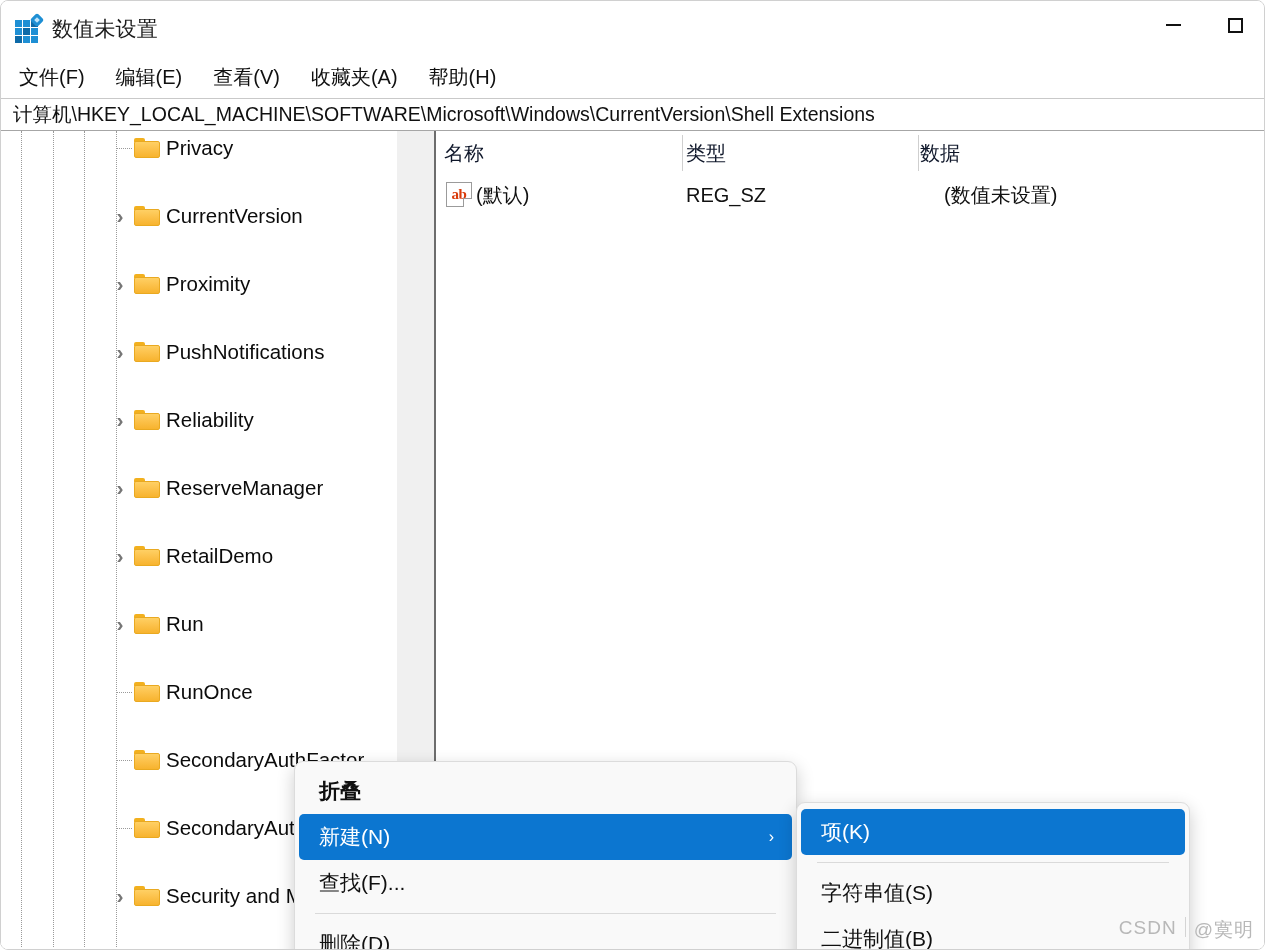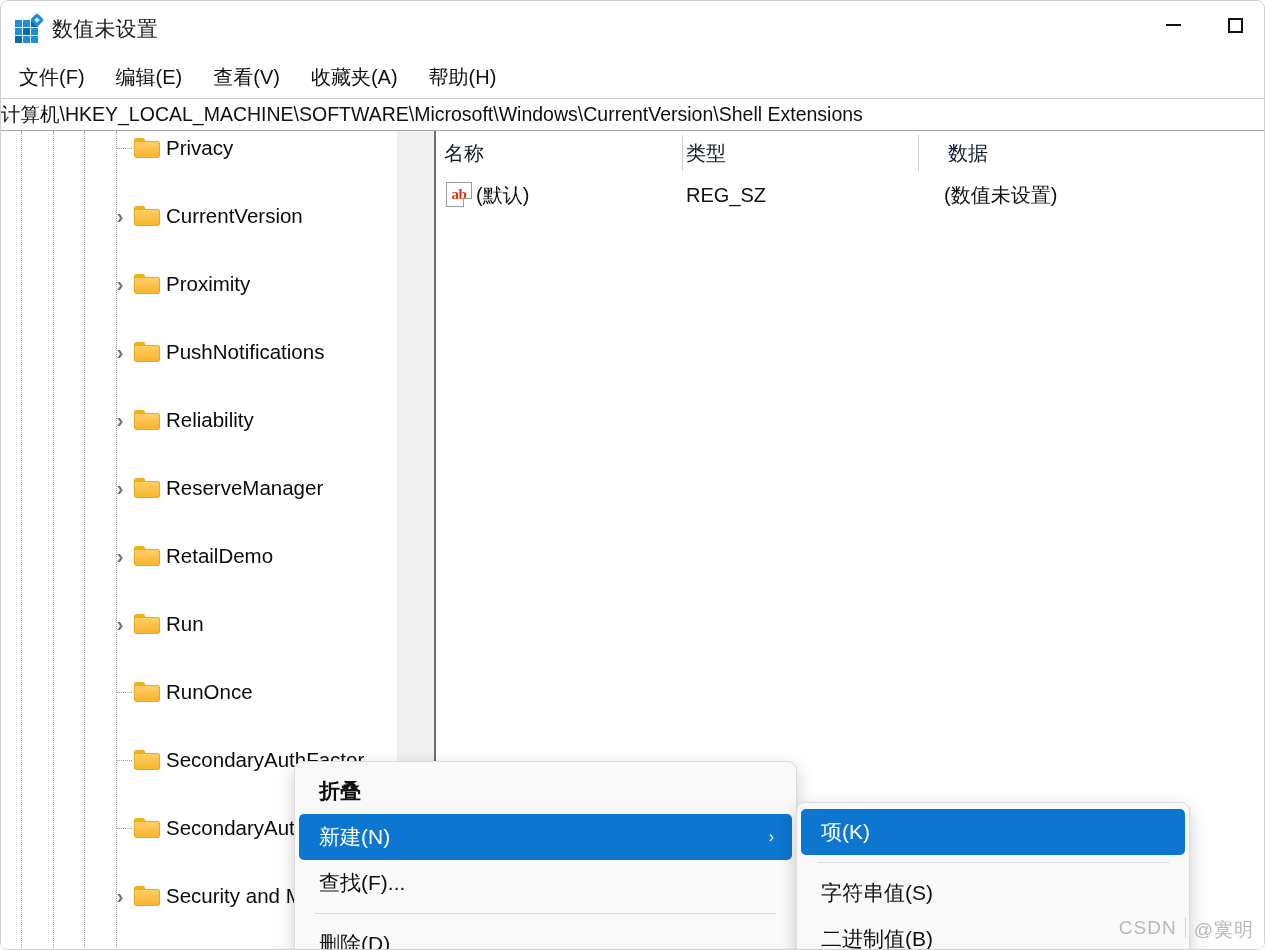--- a/index.html
+++ b/index.html
@@ -75,21 +75,21 @@
 
   
   .addressbar {
     position: absolute; left: 0; top: 97px; width: 1265px; height: 33px;
     border-top: 1px solid #c9c9c9;
     border-bottom: 1px solid #a6a6a6;
     background: #ffffff;
     display: flex; align-items: center;
   }
   .address-text {
-    font-size: 19.5px; color: #101010; padding-left: 0;
+    font-size: 19.5px; color: #101010; padding-left: 12px;
     white-space: nowrap; overflow: hidden;
   }
 
   
   .content {
     position: absolute; left: 0; top: 130px; width: 1265px; height: 820px;
     background: #ffffff;
   }
   .tree-pane {
     position: absolute; left: 0; top: 0; width: 396px; height: 820px;
@@ -402,21 +402,21 @@
     <div class="tree-scrollbar">
       <div class="thumb"></div>
     </div>
 
     <div class="splitter"></div>
 
     <div class="value-pane">
       <div class="vheader" id="vheader">
           <div class="col" style="left: 8px;">名称</div>
           <div class="col" style="left: 250px;">类型</div>
-          <div class="col" style="left: 484px; padding-left: 28px;">数据</div>
+          <div class="col" style="left: 484px;">数据</div>
           <div class="sep" style="left: 246px;"></div>
           <div class="sep" style="left: 482px;"></div>
         </div>
       <div id="vrows">
           <div class="vrow">
             <div class="ab-icon">ab</div>
             <div class="cell" style="left: 40px;">(默认)</div>
             <div class="cell" style="left: 250px;">REG_SZ</div>
             <div class="cell" style="left: 508px;">(数值未设置)</div>
           </div>

